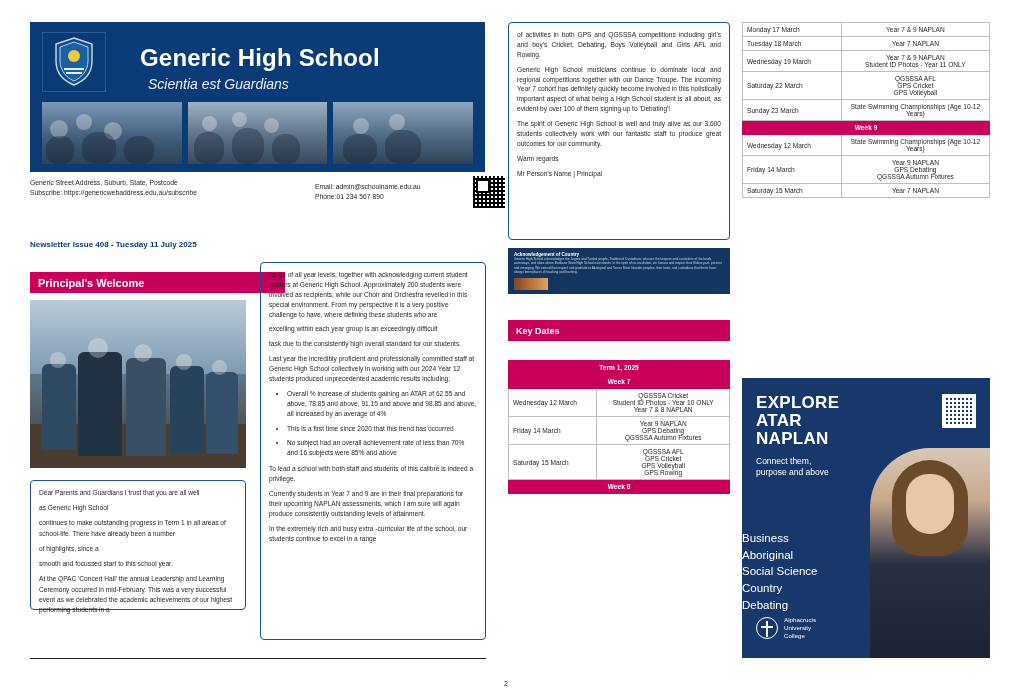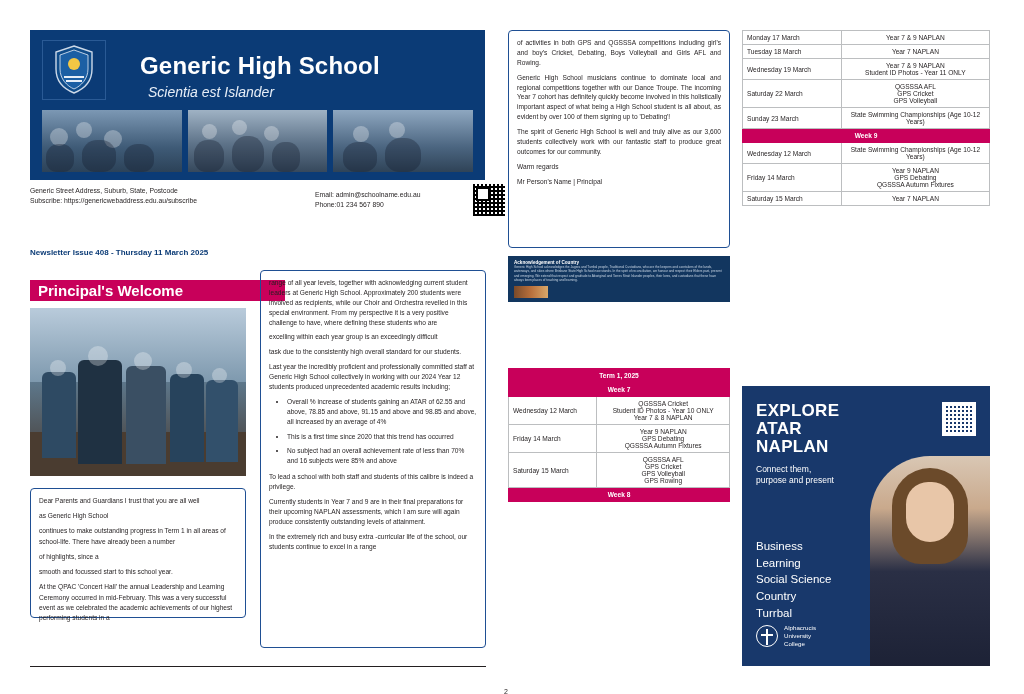--- a/index.html
+++ b/index.html
@@ -6,21 +6,21 @@
   html, body { margin:0; padding:0; }
   body {
     width:1024px; height:694px;
     background:#ffffff;
     font-family:"Liberation Sans", sans-serif;
     font-size:7.5px;
     color:#231f20;
     position:relative;
     overflow:hidden;
   }
-  .page { position:absolute; inset:0;margin-top:8px; }
+  .page { position:absolute; inset:0; }
 
   
   .masthead {
     position:absolute; left:30px; top:22px; width:455px; height:150px;
     background:#0b3b76;
   }
   .crest {
     position:absolute; left:12px; top:10px; width:64px; height:60px;
     background:#0b3b76; border:1px solid #2a5a95;
     display:flex; align-items:center; justify-content:center;
@@ -69,21 +69,21 @@
 
   .issue-line {
     position:absolute; left:30px; top:240px;
     font-size:8px; font-weight:bold; color:#0b3b76;
   }
   .pink-bar {
     background:#c8005a; color:#ffffff; font-weight:bold;
   }
   .welcome-bar {
     position:absolute; left:30px; top:272px; width:255px; height:21px;
-    display:flex; align-items:center; padding-left:8px; font-size:15px;
+    display:flex; align-items:center; padding-left:8px; font-size:11px;
   }
   .principal-photo {
     position:absolute; left:30px; top:300px; width:216px; height:168px;
     background:linear-gradient(180deg,#8fa7bb 0%,#5f7c92 40%,#44362c 100%);
     overflow:hidden;
   }
   .pp-sky { position:absolute; left:0; top:0; right:0; height:44%; background:linear-gradient(180deg,#b9cbdb,#7e99ae); }
   .pp-ground { position:absolute; left:0; bottom:0; right:0; height:26%; background:#4a3c30; }
   .pp-person { position:absolute; border-radius:6px 6px 0 0; }
 
@@ -141,21 +141,21 @@
 
   
   .right-table { position:absolute; left:742px; top:22px; width:248px; }
 
   .promo {
     position:absolute; left:742px; top:378px; width:248px; height:280px;
     background:#18386b; overflow:hidden; color:#fff;padding-left:46px;
   }
   .promo-head { position:absolute; left:14px; top:16px; font-size:17px; font-weight:bold; line-height:1.06; letter-spacing:.3px; }
   .promo-sub { position:absolute; left:14px; top:78px; font-size:8.5px; line-height:1.35; }
-  .promo-list { position:absolute; left:14px; top:152px; font-size:11.5px; line-height:1.45; }
+  .promo-list { position:absolute; left:0; top:152px; font-size:11.5px; line-height:1.45; }
   .promo-logo { position:absolute; left:14px; bottom:18px; display:flex; align-items:center; gap:6px; }
   .promo-logo .mark { width:22px; height:22px; border:1.5px solid #fff; border-radius:50%; position:relative; }
   .promo-logo .mark::after{ content:""; position:absolute; left:9px; top:3px; width:2px; height:16px; background:#fff;}
   .promo-logo .mark::before{ content:""; position:absolute; left:4px; top:8px; width:12px; height:2px; background:#fff;}
   .promo-logo .txt { font-size:6.2px; line-height:1.3; }
   .promo-qr {
     position:absolute; right:14px; top:16px; width:34px; height:34px;
     background:
       repeating-linear-gradient(90deg,#fff 0 2px,#18386b 2px 4px),
       repeating-linear-gradient(0deg,#fff 0 2px,#18386b 2px 4px);
@@ -189,21 +189,21 @@
     <div class="crest">
       <svg viewBox="0 0 56 54" aria-hidden="true">
         <path d="M28 3 L46 9 V26 C46 38 38 46 28 50 C18 46 10 38 10 26 V9 Z" fill="#0f4c8a" stroke="#cdd9e8" stroke-width="1.4"></path>
         <path d="M28 7 L42 12 V26 C42 36 35 43 28 46 C21 43 14 36 14 26 V12 Z" fill="#1b5fa4" stroke="#e6eef7" stroke-width="0.8"></path>
         <circle cx="28" cy="21" r="6" fill="#f2c744"></circle>
         <path d="M18 33 h20 v2 h-20 z" fill="#e6eef7"></path>
         <path d="M20 37 h16 v2 h-16 z" fill="#e6eef7"></path>
       </svg>
     </div>
     <div class="school-name">Generic High School</div>
-    <div class="school-motto">Scientia est Islander</div>
+    <div class="school-motto">Scientia est Guardians</div>
 
     <div class="photo-strip">
       <div class="photo p1">
         <span class="blob" style="left:8px;top:18px;width:18px;height:18px;"></span>
         <span class="blob" style="left:34px;top:12px;width:16px;height:16px;"></span>
         <span class="blob" style="left:62px;top:20px;width:18px;height:18px;"></span>
         <span class="blob2" style="left:4px;top:34px;width:28px;height:28px;"></span>
         <span class="blob2" style="left:40px;top:30px;width:34px;height:32px;"></span>
         <span class="blob2" style="left:82px;top:34px;width:30px;height:28px;"></span>
       </div>
@@ -227,21 +227,21 @@
   <div class="contact-block">
     <div>Generic Street Address, Suburb, State, Postcode</div>
     <div>Subscribe: https://genericwebaddress.edu.au/subscribe</div>
   </div>
   <div class="email-block">
     <div>Email: admin@schoolname.edu.au</div>
     <div>Phone:01 234 567 890</div>
   </div>
   <div class="qr"></div>
 
-  <div class="issue-line">Newsletter Issue 408 - Thursday 11 March 2025</div>
+  <div class="issue-line">Newsletter Issue 408 - Tuesday 11 July 2025</div>
 
   <div class="pink-bar welcome-bar">
     <span>Principal's Welcome</span>
   </div>
 
   <div class="principal-photo">
     <span class="pp-sky"></span>
     <span class="pp-ground"></span>
     <span class="pp-person" style="left:12px;top:64px;width:34px;height:86px;background:#2e4a63;"></span>
     <span class="pp-person" style="left:48px;top:52px;width:44px;height:104px;background:#1f3142;"></span>
@@ -288,20 +288,23 @@
     <p>Warm regards</p>
     <p>Mr Person's Name | Principal</p>
   </div>
 
   <div class="ack-banner">
     <div class="ack-title">Acknowledgement of Country</div>
     <div class="ack-text">Generic High School acknowledges the Jagera and Turrbal people, Traditional Custodians, who are the keepers and caretakers of the lands, waterways, and skies where Brisbane State High School now stands. In the spirit of reconciliation, we honour and respect their Elders past, present and emerging. We extend that respect and gratitude to Aboriginal and Torres Strait Islander peoples, their lores, and custodians that these have always been places of teaching and learning.</div>
     <span class="ack-strip"></span>
   </div>
 
+  <div class="pink-bar keydates-bar">
+    <span>Key Dates</span>
+  </div>
 
   <div class="center-table">
     <table class="tbl">
       <tbody>
           <tr class="rowhdr">
         <td colspan="2">Term 1, 2025</td>
       </tr>
       <tr class="rowhdr">
         <td colspan="2">Week 7</td>
       </tr>
@@ -405,28 +408,28 @@
       <span class="hair"></span>
       <span class="face"></span>
     </div>
     <div class="promo-head">
       <span style="display:block">EXPLORE</span>
       <span style="display:block">ATAR</span>
       <span style="display:block">NAPLAN</span>
     </div>
     <div class="promo-sub">
       <span style="display:block">Connect them,</span>
-      <span style="display:block">purpose and present</span>
+      <span style="display:block">purpose and above</span>
     </div>
     <div class="promo-list">
       <span style="display:block">Business</span>
-      <span style="display:block">Learning</span>
+      <span style="display:block">Aboriginal</span>
       <span style="display:block">Social Science</span>
       <span style="display:block">Country</span>
-      <span style="display:block">Turrbal</span>
+      <span style="display:block">Debating</span>
     </div>
     <div class="promo-logo">
       <span class="mark"></span>
       <span class="txt">
         <span style="display:block">Alphacrucis</span>
         <span style="display:block">University</span>
         <span style="display:block">College</span>
       </span>
     </div>
     <div class="promo-qr"></div>

